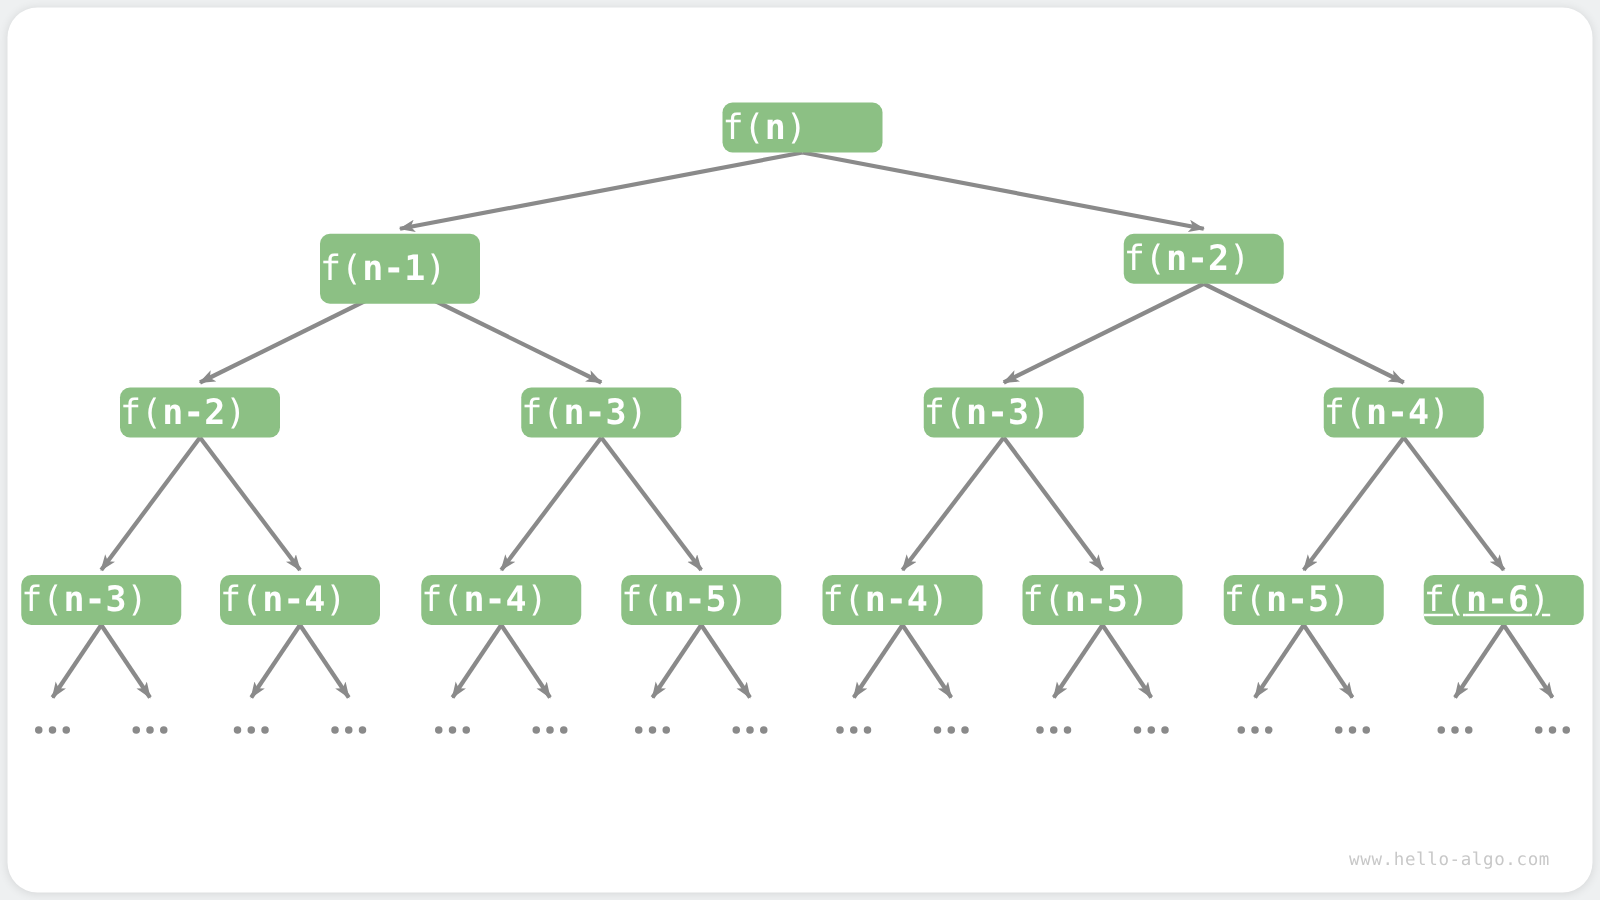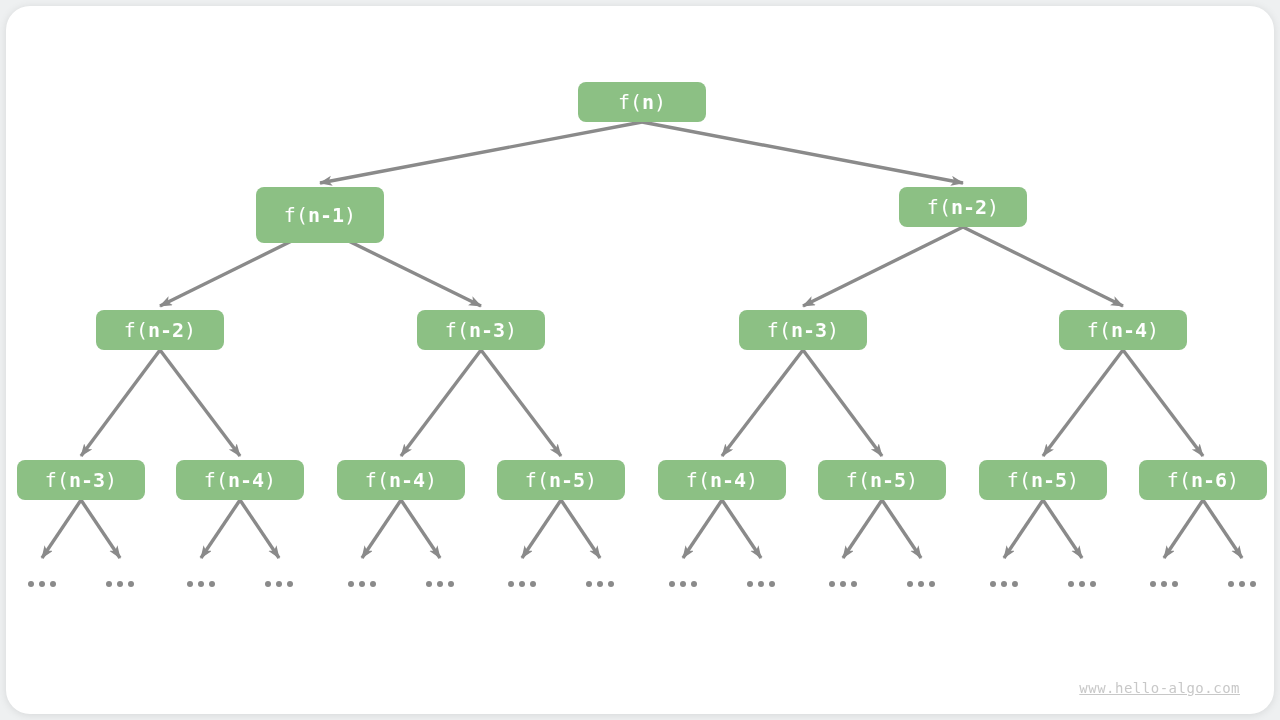--- a/index.html
+++ b/index.html
@@ -1,22 +1,22 @@
 <!DOCTYPE html>
 <html><head>
 <meta charset="utf-8">
 <style>
   html,body{margin:0;padding:0;width:1280px;height:720px;overflow:hidden;
     font-family:"DejaVu Sans Mono", monospace;background:#eef0f1;}
   .card{position:absolute;left:6px;top:6px;right:6px;bottom:6px;background:#ffffff;
     border-radius:24px;box-shadow:0 1px 8px rgba(0,0,0,0.10);}
   .diagram{position:absolute;left:0;top:0;width:1280px;height:720px;}
   #edges-svg{position:absolute;left:0;top:0;width:1280px;height:720px;}
-  .node{position:absolute;display:flex;align-items:center;justify-content:center;
-    border-radius:8px;font-size:20px;line-height:1;white-space:pre;}
+  .node{position:absolute;display:flex;align-items:center;justify-content:flex-start;
+    border-radius:8px;font-size:28px;line-height:1;white-space:pre;}
   .node .b{font-weight:bold;}
   .watermark{position:absolute;right:40px;bottom:24px;font-size:14px;letter-spacing:0.5px;}
 </style>
 </head>
 <body style="background: rgb(238, 240, 241);">
 
 <div class="card" style="background: rgb(255, 255, 255);"></div>
 
 <div class="diagram">
   <svg id="edges-svg" xmlns="http://www.w3.org/2000/svg">
@@ -144,16 +144,16 @@
       <div class="node" style="left: 417px; top: 310px; width: 128px; height: 40px; background: rgb(140, 192, 132); color: rgb(255, 255, 255);"><span><span>f(</span><span class="b">n-3</span><span>)</span></span></div>
       <div class="node" style="left: 739px; top: 310px; width: 128px; height: 40px; background: rgb(140, 192, 132); color: rgb(255, 255, 255);"><span><span>f(</span><span class="b">n-3</span><span>)</span></span></div>
       <div class="node" style="left: 1059px; top: 310px; width: 128px; height: 40px; background: rgb(140, 192, 132); color: rgb(255, 255, 255);"><span><span>f(</span><span class="b">n-4</span><span>)</span></span></div>
       <div class="node" style="left: 17px; top: 460px; width: 128px; height: 40px; background: rgb(140, 192, 132); color: rgb(255, 255, 255);"><span><span>f(</span><span class="b">n-3</span><span>)</span></span></div>
       <div class="node" style="left: 176px; top: 460px; width: 128px; height: 40px; background: rgb(140, 192, 132); color: rgb(255, 255, 255);"><span><span>f(</span><span class="b">n-4</span><span>)</span></span></div>
       <div class="node" style="left: 337px; top: 460px; width: 128px; height: 40px; background: rgb(140, 192, 132); color: rgb(255, 255, 255);"><span><span>f(</span><span class="b">n-4</span><span>)</span></span></div>
       <div class="node" style="left: 497px; top: 460px; width: 128px; height: 40px; background: rgb(140, 192, 132); color: rgb(255, 255, 255);"><span><span>f(</span><span class="b">n-5</span><span>)</span></span></div>
       <div class="node" style="left: 658px; top: 460px; width: 128px; height: 40px; background: rgb(140, 192, 132); color: rgb(255, 255, 255);"><span><span>f(</span><span class="b">n-4</span><span>)</span></span></div>
       <div class="node" style="left: 818px; top: 460px; width: 128px; height: 40px; background: rgb(140, 192, 132); color: rgb(255, 255, 255);"><span><span>f(</span><span class="b">n-5</span><span>)</span></span></div>
       <div class="node" style="left: 979px; top: 460px; width: 128px; height: 40px; background: rgb(140, 192, 132); color: rgb(255, 255, 255);"><span><span>f(</span><span class="b">n-5</span><span>)</span></span></div>
-      <div class="node" style="left: 1139px; top: 460px; width: 128px; height: 40px; background: rgb(140, 192, 132); color: rgb(255, 255, 255);"><span><span>f(</span><span class="b">n-6</span><span>)</span></span></div>
+      <div class="node" style="left: 1139px; top: 460px; width: 128px; height: 40px; background: rgb(140, 192, 132); color: rgb(255, 255, 255); text-decoration: underline;"><span><span>f(</span><span class="b">n-6</span><span>)</span></span></div>
     </div>
-  <div class="watermark" style="color: rgb(200, 200, 200); text-decoration: underline;">www.hello-algo.com</div>
+  <div class="watermark" style="color: rgb(200, 200, 200);">www.hello-algo.com</div>
 </div>
 
 </body></html>

